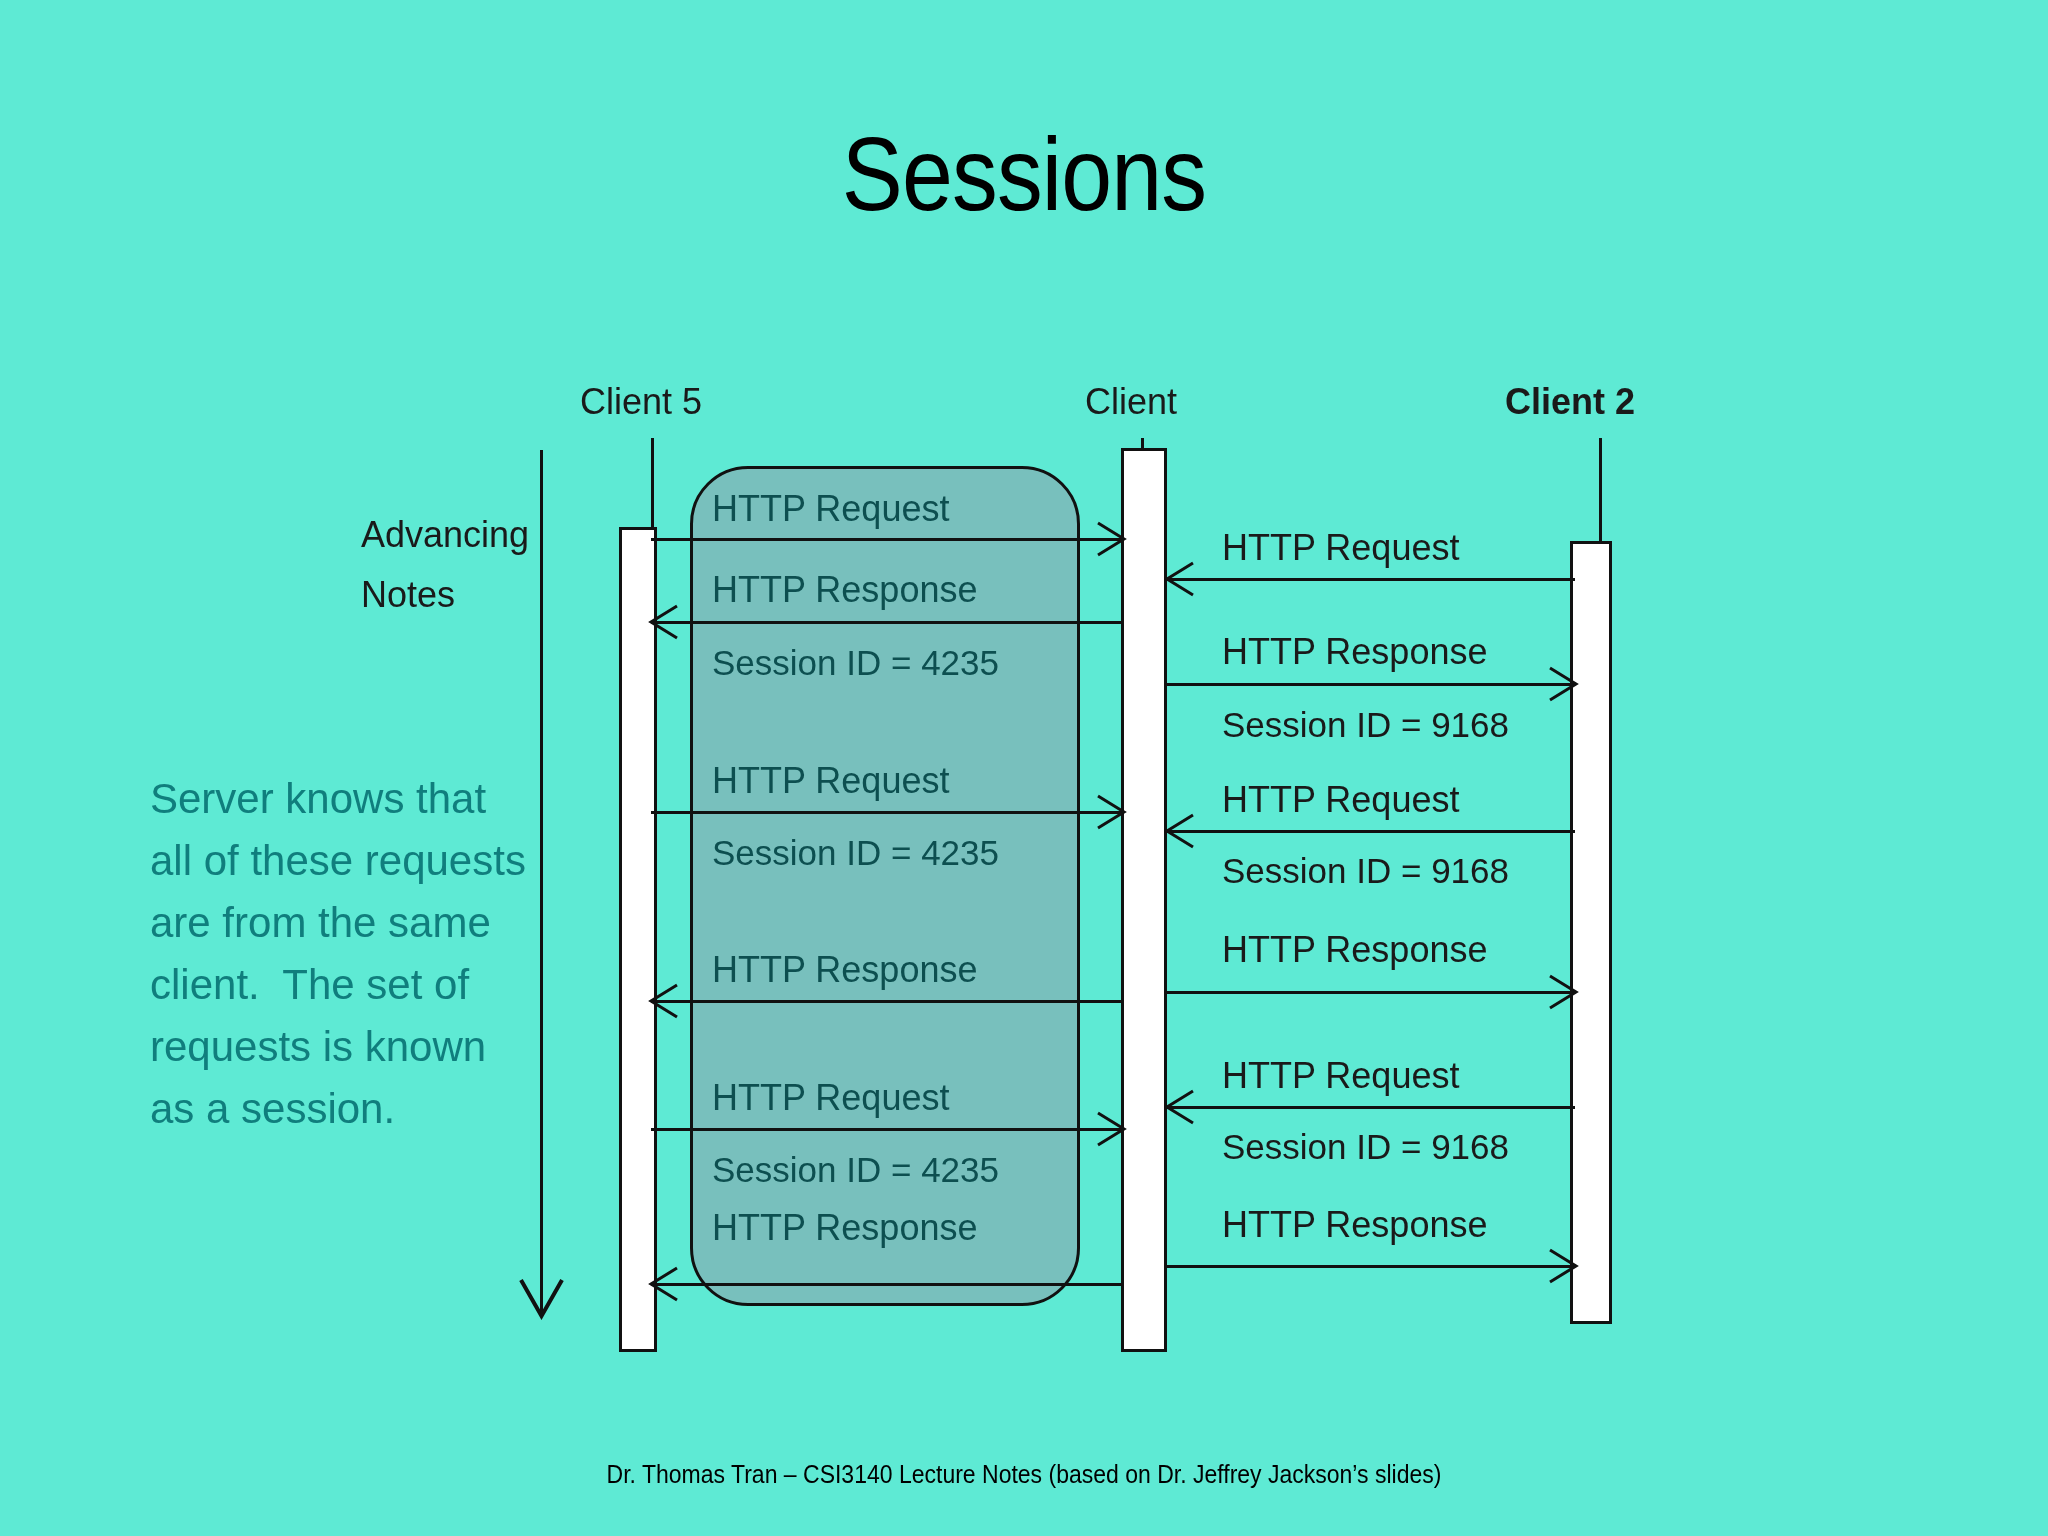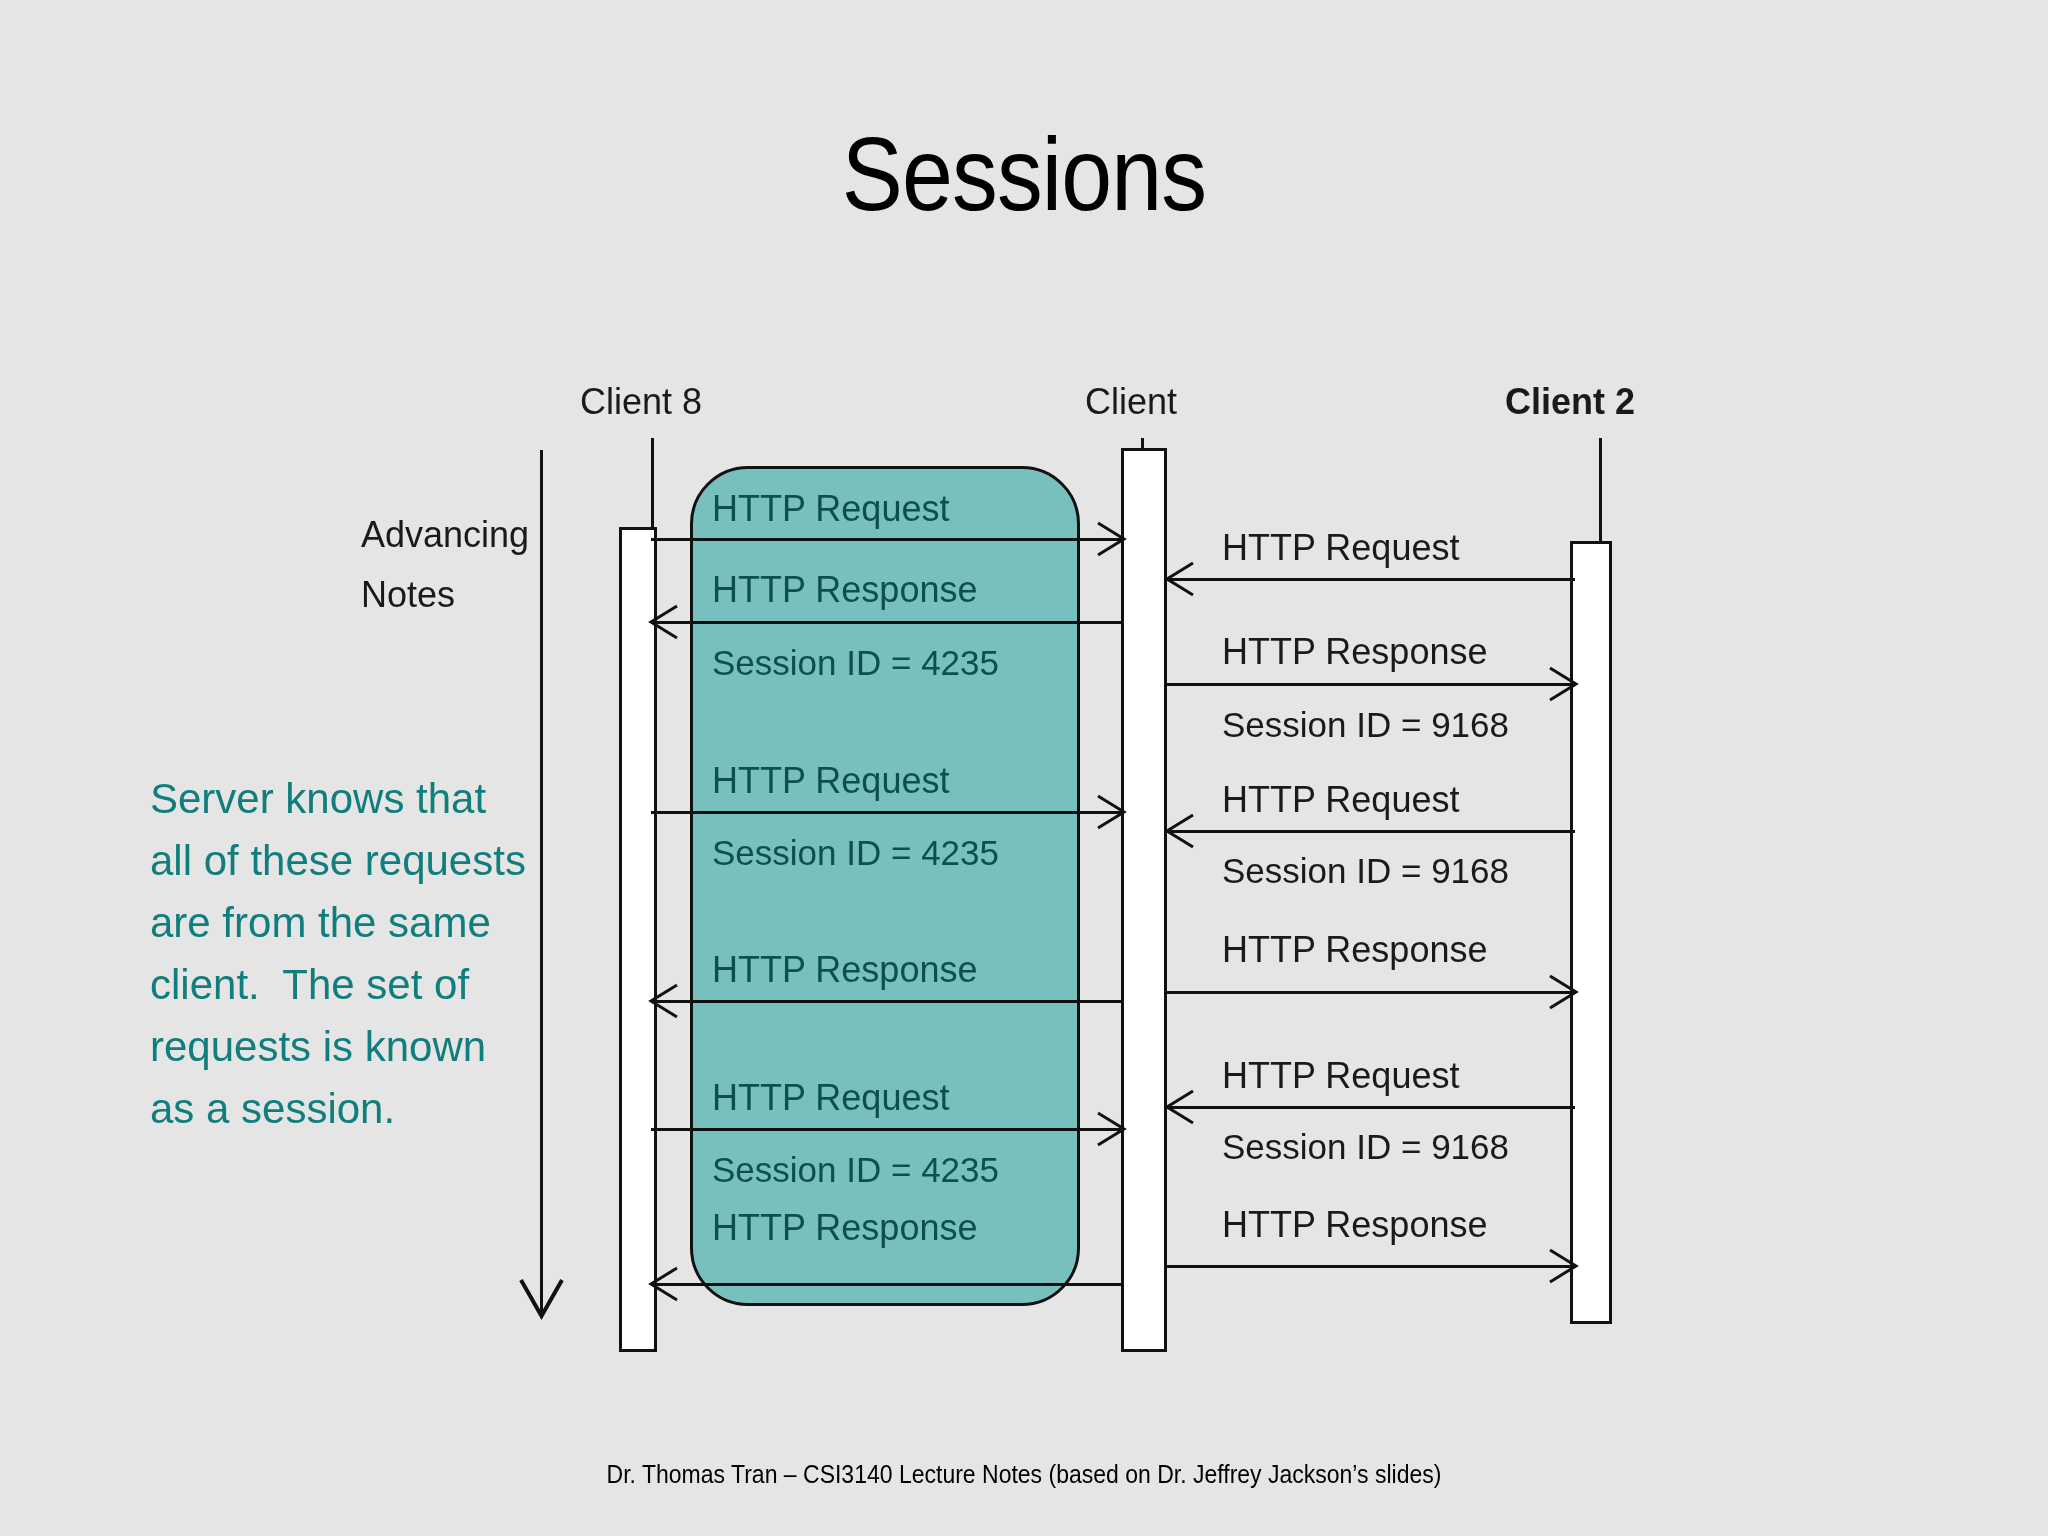--- a/index.html
+++ b/index.html
@@ -8,21 +8,21 @@
     background: #ffffff;
   }
   body {
     font-family: "Liberation Sans", sans-serif;
     -webkit-font-smoothing: antialiased;
   }
   #slide {
     position: relative;
     width: 2048px;
     height: 1536px;
-    background: #e5e5e5;
+    background: #5eead4;
     overflow: hidden;
   }
 
   
   #slide-title {
     position: absolute;
     left: 0;
     top: 118px;
     width: 2048px;
     text-align: center;
@@ -167,21 +167,21 @@
 <body>
 
 <div id="slide">
 
   <div id="slide-title">Sessions</div>
 
   <div id="explanation"><span>Server knows that all of these requests are from the same client.  The set of requests is known as a </span><span class="em">session</span><span>.</span></div>
 
   <div id="diagram">
 
-    <div class="lane-title" style="left:580px; top:382px;">Client 8</div>
+    <div class="lane-title" style="left:580px; top:382px;">Client 5</div>
     <div class="lane-title" style="left:1085px; top:382px;">Client</div>
     <div class="lane-title" style="left:1505px; top:382px;font-weight:bold;">Client 2</div>
 
     <div id="time-label">
       <div>Advancing</div>
       <div>Notes</div>
     </div>
     <div id="time-arrow-line"></div>
     <svg id="time-arrow-head" viewBox="0 0 45 42">
       <path d="M2 2 L22.5 38 L43 2" fill="none" stroke="#111111" stroke-width="4"></path>

